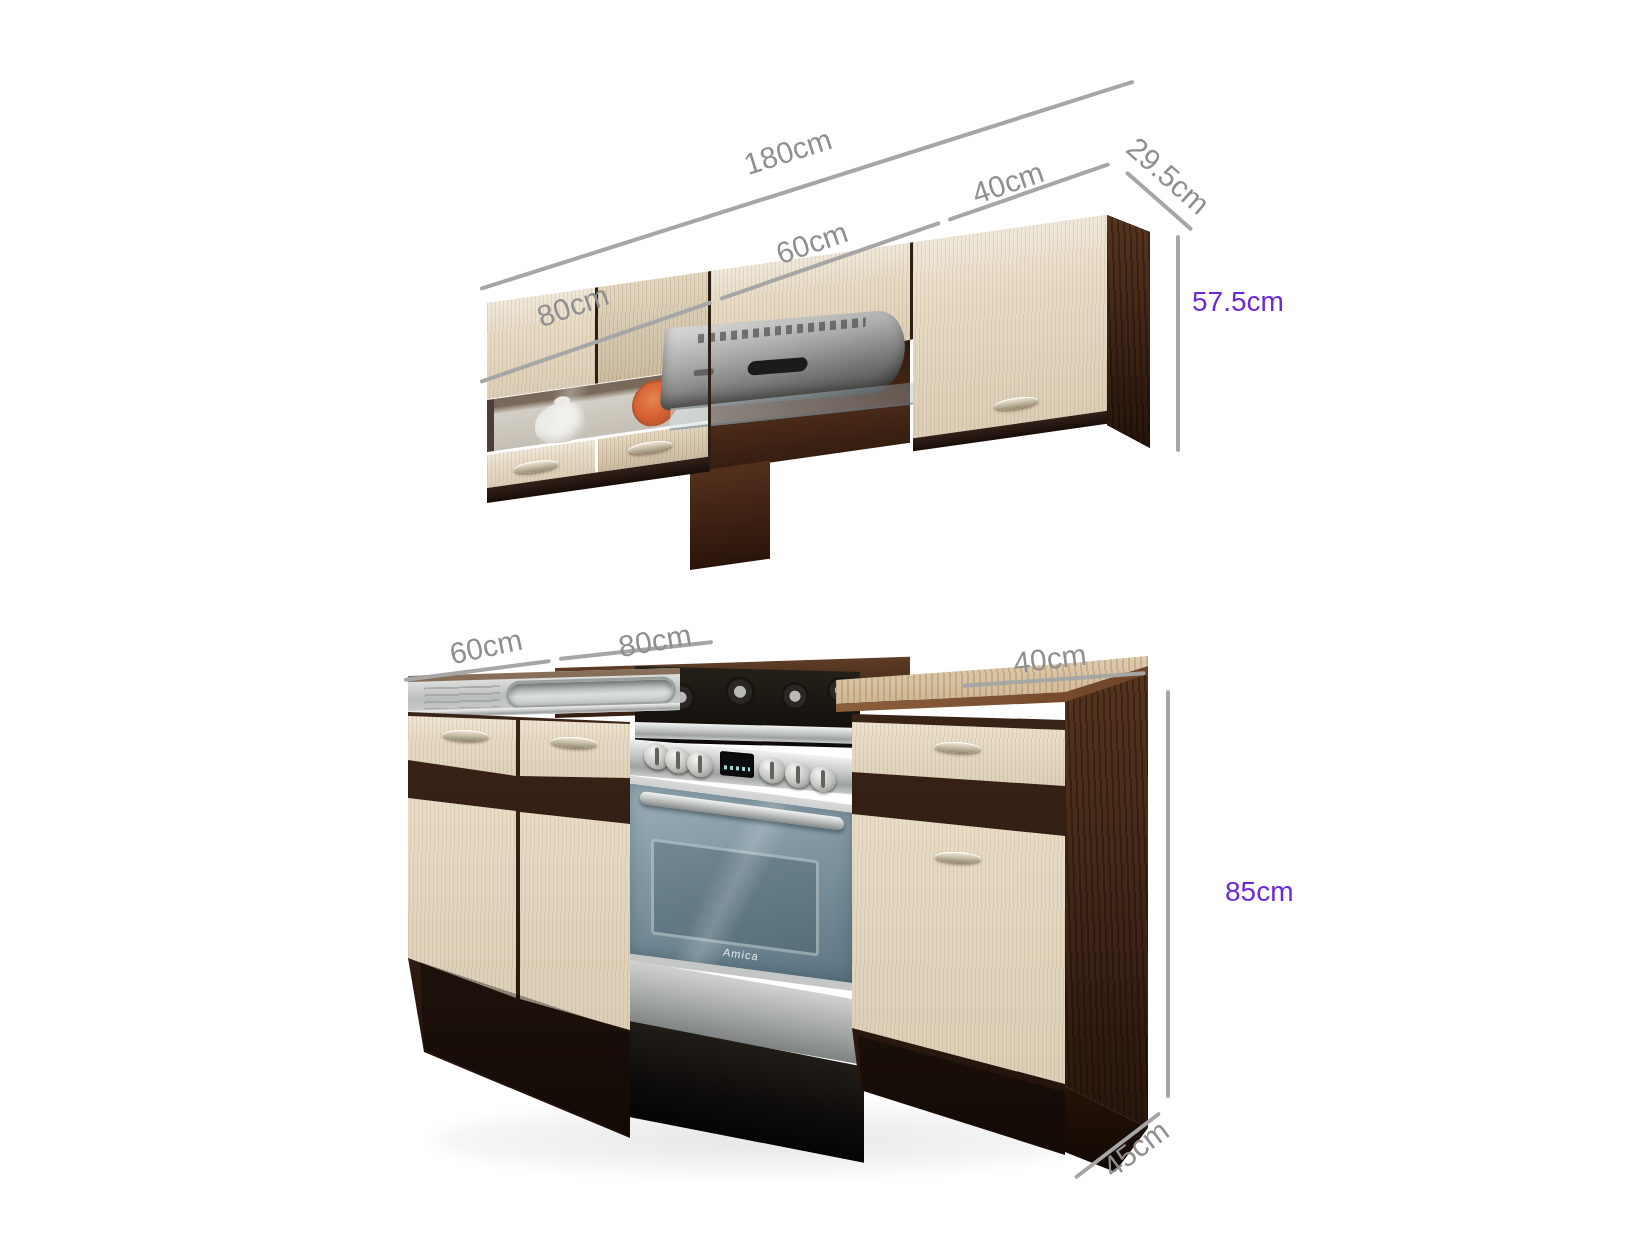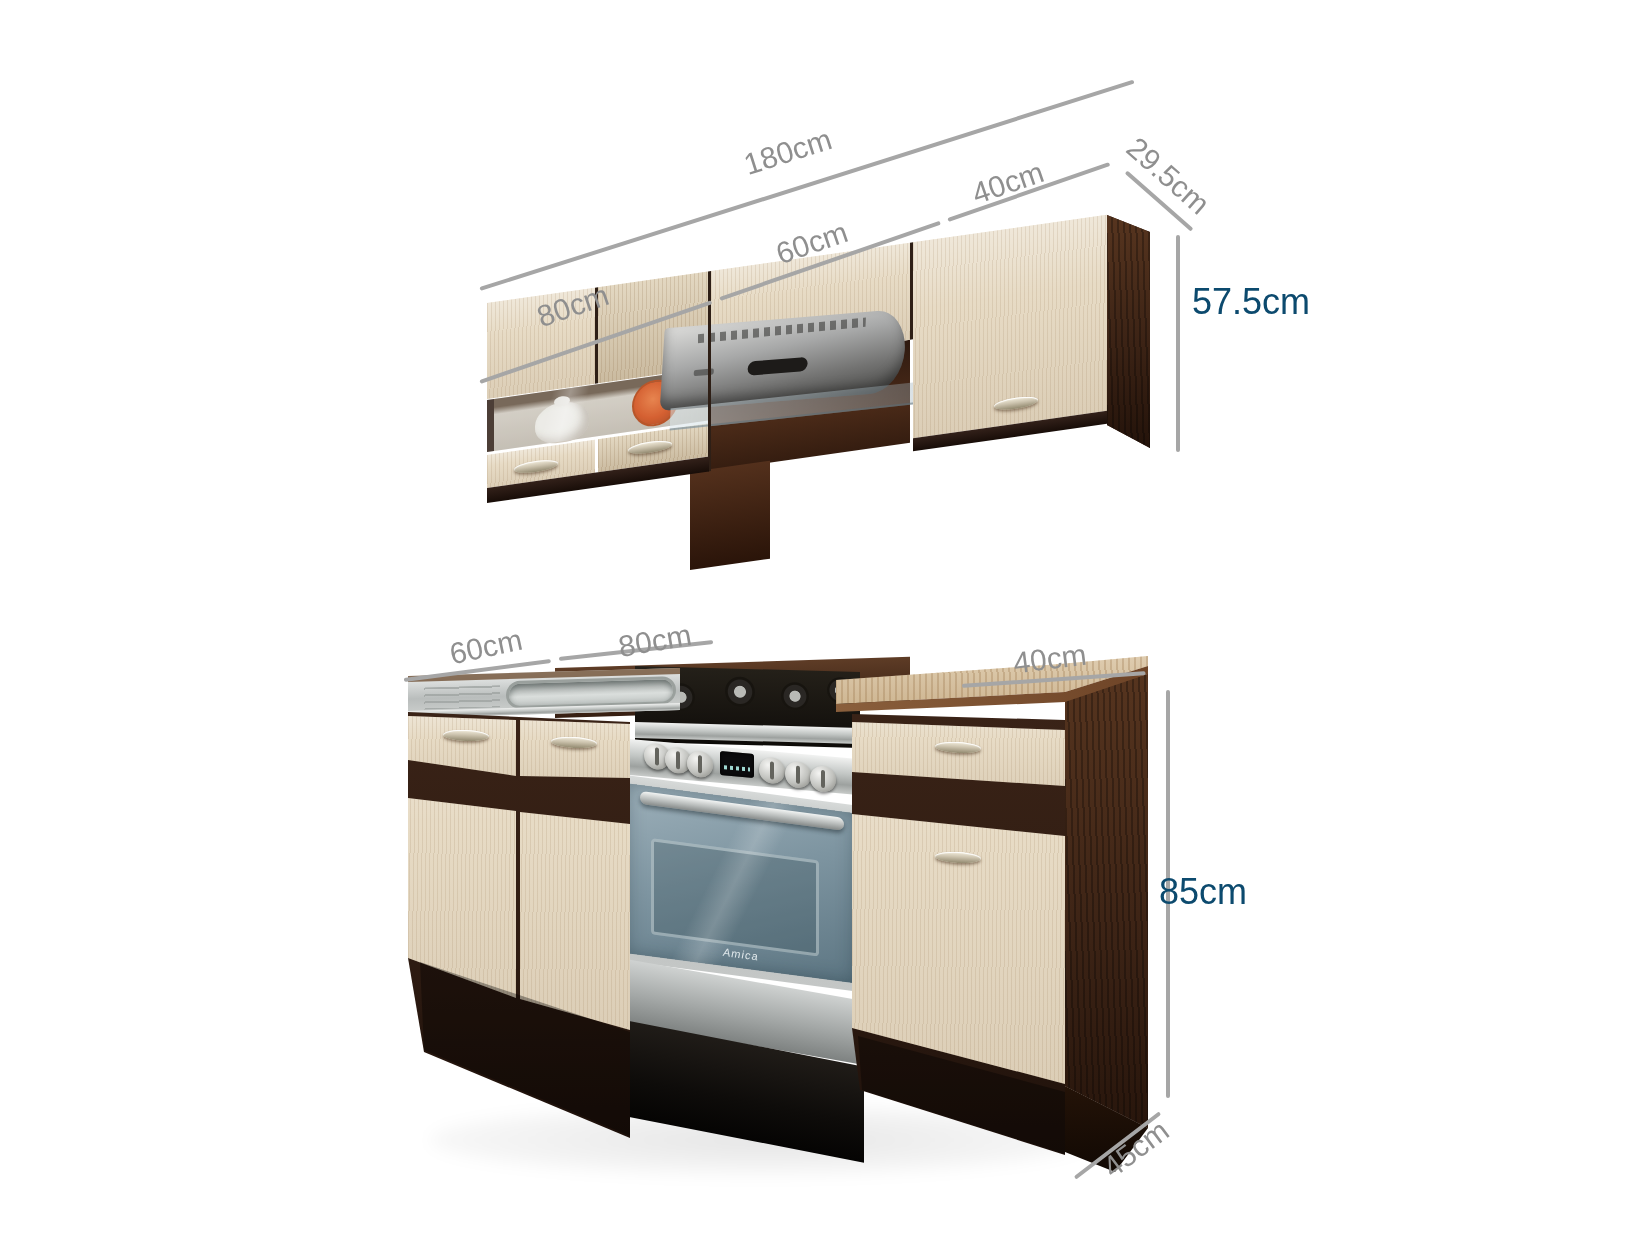--- a/index.html
+++ b/index.html
@@ -25,21 +25,21 @@
   .knob{width:26px;height:26px;border-radius:50%;
         background:radial-gradient(circle at 35% 30%,#f4f4f2,#c2c3bf 55%,#83837d);
         box-shadow:0 2px 3px rgba(0,0,0,.45);}
   .knob:after{content:"";position:absolute;left:11px;top:4px;width:4px;height:18px;background:#63635d;border-radius:2px;}
   .burner{border-radius:50%;background:radial-gradient(circle,#b9bab6 0 26%,#2a2724 30% 55%,#17140f 60%);}
 
   
   .dline{height:4px;background:#a6a6a6;border-radius:2px;transform-origin:0 50%;}
   .dline-v{width:4px;background:#a6a6a6;border-radius:2px;}
   .dlab{font-size:30px;color:#8f8f8f;white-space:nowrap;transform:translate(-50%,-50%) rotate(var(--r,0deg));}
-  .dlab-l{font-size:36px;color:#0c4a6e;white-space:nowrap;transform:translate(0,-50%);}
+  .dlab-l{font-size:28px;color:#6d28d9;white-space:nowrap;transform:translate(0,-50%);}
 </style>
 </head>
 <body>
 
 <div id="canvas">
 
   <div class="walnut" style="left:1107px;top:215px;width:43px;height:233px;
               clip-path:polygon(0px 0px,43px 17px,43px 233px,0px 210px);"></div>
 
   <div style="left:487px;top:303px;width:620px;height:200px;transform:skewY(-8.1deg);transform-origin:0 0;">
@@ -222,16 +222,16 @@
 
   <div class="dline" style="left:404px;top:678px;width:148px;transform:rotate(-7.4deg);"></div>
   <div class="dline" style="left:559px;top:657px;width:155px;transform:rotate(-6.3deg);"></div>
   <div class="dline" style="left:962px;top:684px;width:184px;transform:rotate(-4deg);"></div>
   <div class="dline-v" style="left:1166px;top:690px;height:408px;"></div>
   <div class="dline" style="left:1075px;top:1176px;width:107px;transform:rotate(-37.4deg);"></div>
 
   <div class="dlab" style="left:486px;top:647px;--r:-12deg;">60cm</div>
   <div class="dlab" style="left:655px;top:641px;--r:-10deg;">80cm</div>
   <div class="dlab" style="left:1050px;top:659px;--r:-7deg;">40cm</div>
-  <div class="dlab-l" style="left:1159px;top:892px;">85cm</div>
+  <div class="dlab-l" style="left:1225px;top:892px;">85cm</div>
   <div class="dlab" style="left:1136px;top:1149px;--r:-37deg;">45cm</div>
 
 </div>
 
 </body></html>

